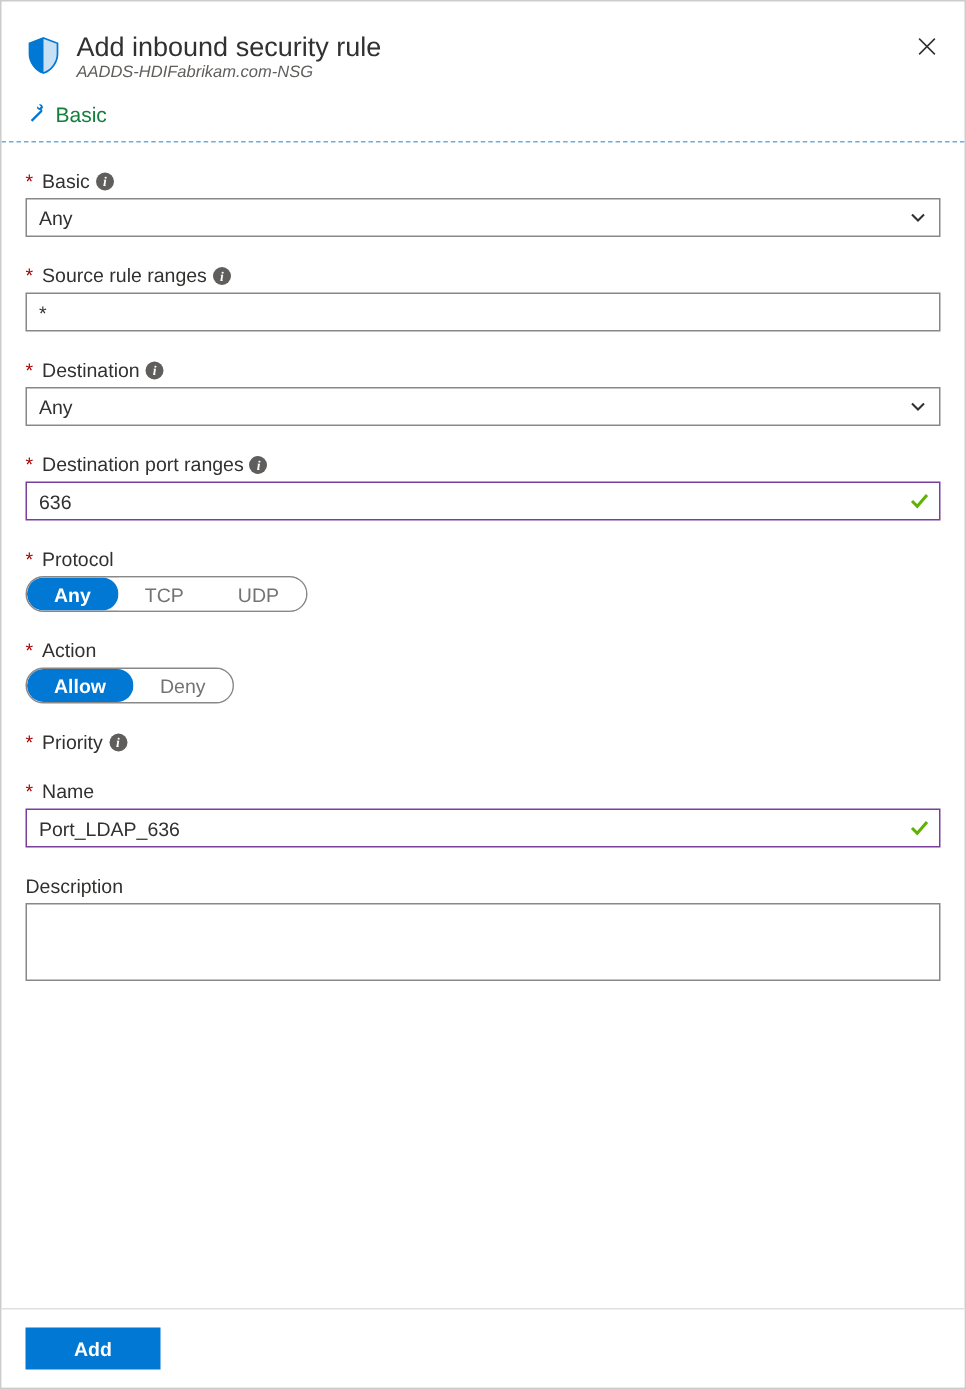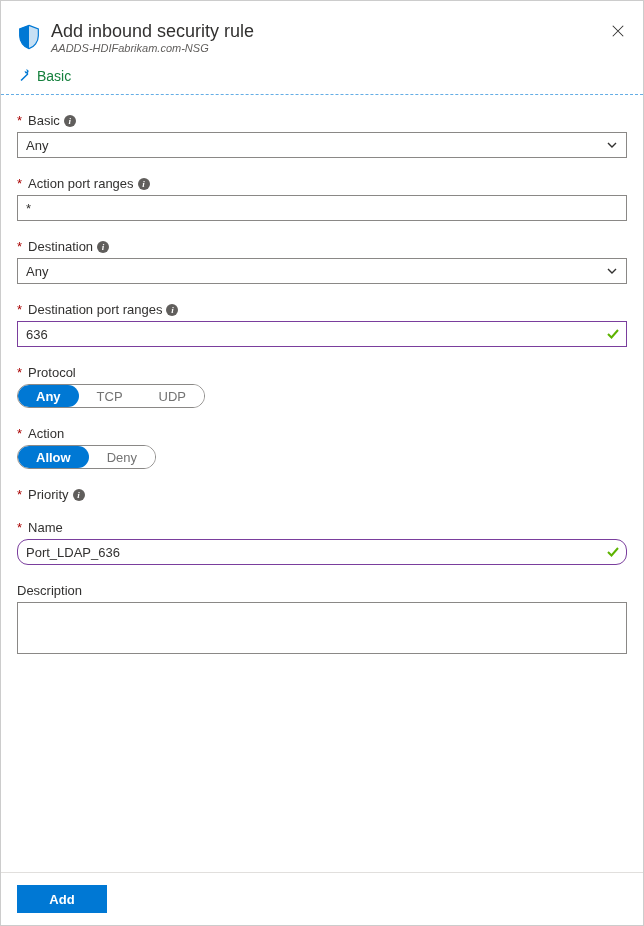--- a/index.html
+++ b/index.html
@@ -241,21 +241,21 @@
         <svg viewBox="0 0 12 12" width="12" height="12">
             <path d="M2 4 L6 8 L10 4" stroke="#323130" stroke-width="1.4" fill="none"></path>
           </svg>
       </span>
     </div>
   </div>
 
   <div class="field">
     <div class="field-label">
       <span class="req">*</span>
-        <span>Action port ranges</span>
+        <span>Source rule ranges</span>
       <span class="info-icon">i</span>
     </div>
     <div class="text-input">
       <input type="text" value="*" style="">
     </div>
   </div>
 
   <div class="field">
     <div class="field-label">
       <span class="req">*</span>
@@ -317,21 +317,21 @@
         <span>Priority</span>
       <span class="info-icon">i</span>
     </div>
   </div>
 
   <div class="field">
     <div class="field-label">
       <span class="req">*</span>
         <span>Name</span>
     </div>
-    <div class="text-input validated" style="position:relative;border-radius:11px;">
+    <div class="text-input validated" style="position:relative;">
       <input type="text" value="Port_LDAP_636" style="">
       <span class="check-icon">
         <svg viewBox="0 0 14 14" width="14" height="14">
             <path d="M2 7 L5.5 10.5 L12 3" stroke="#5db300" stroke-width="2" fill="none"></path>
           </svg>
       </span>
     </div>
   </div>
 
   <div class="field">

